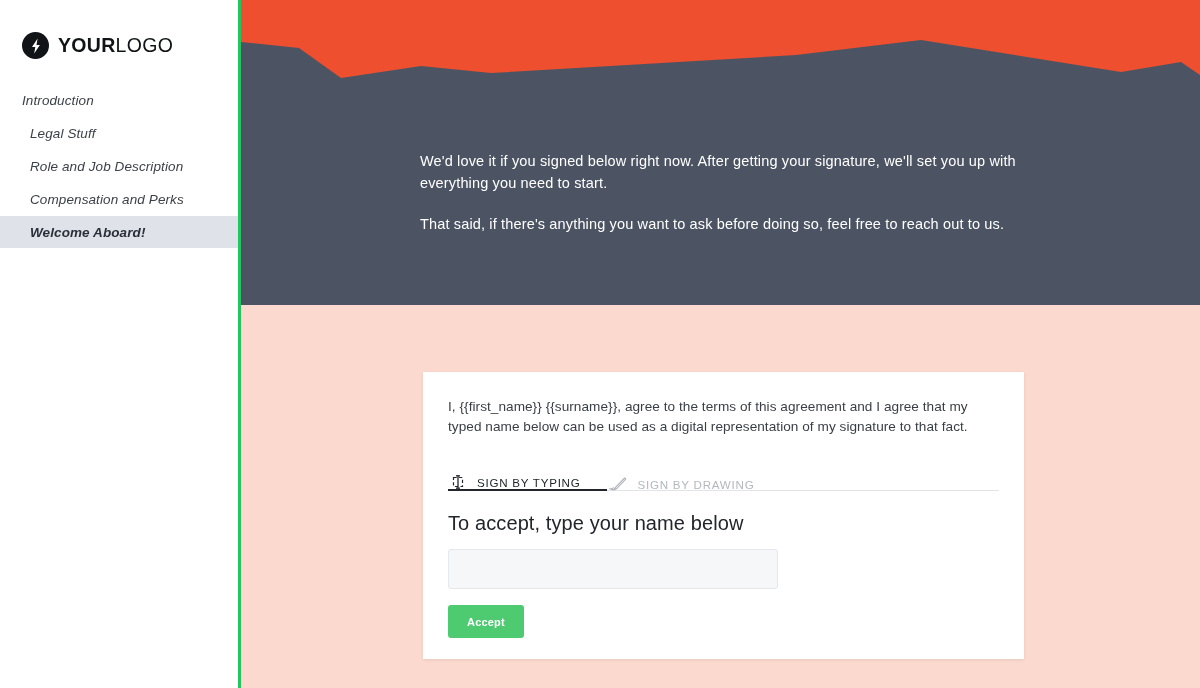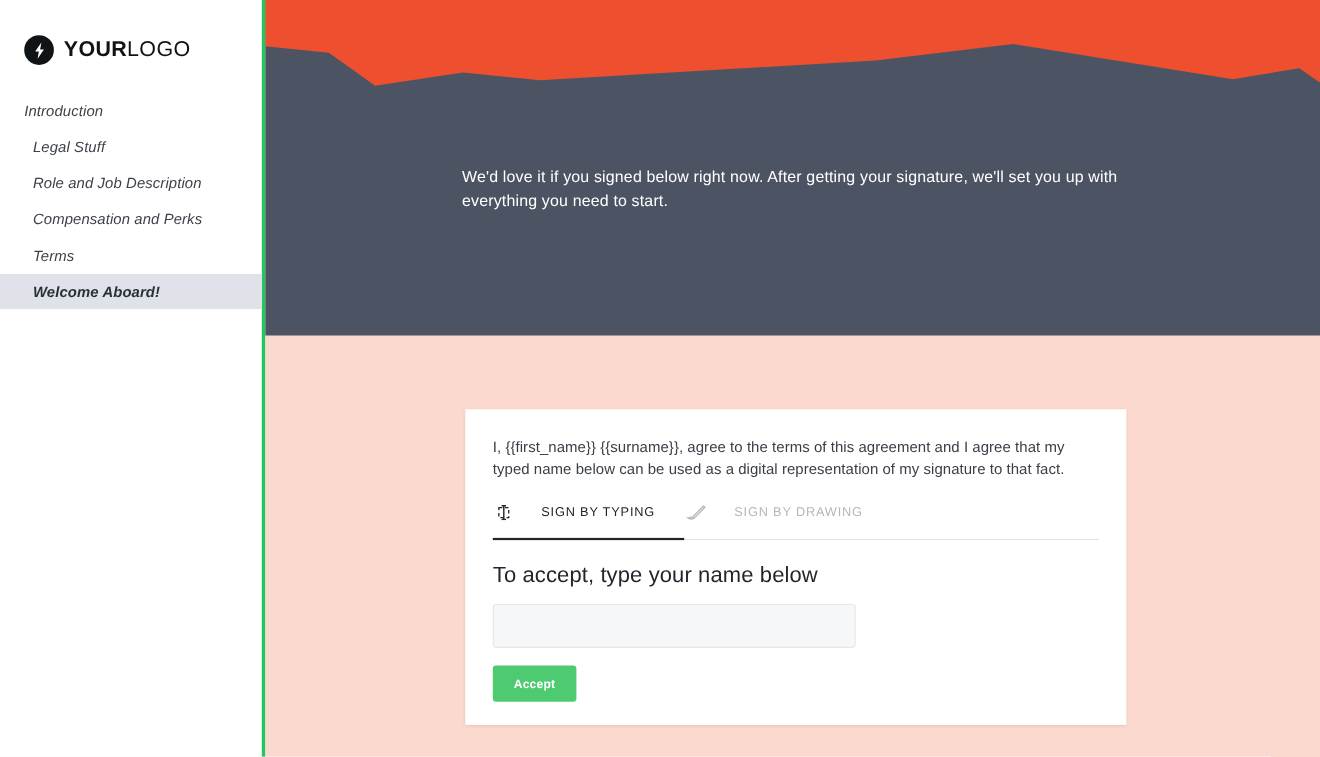--- a/index.html
+++ b/index.html
@@ -161,22 +161,22 @@
   .tabs {
     margin-top: 21px;
     display: flex;
     align-items: flex-end;
     border-bottom: 1px solid #e2e4e8;
     height: 33px;
   }
 
   .tab {
     display: flex;
-    align-items: flex-start;
-    gap: 26px;
+    align-items: flex-end;
+    gap: 11px;
     height: 32px;
     padding: 0 14px 0 2px;
     font-size: 11.6px;
     letter-spacing: 0.75px;
     color: #b3b7bd;
     cursor: pointer;
     position: relative;
     margin-bottom: -1px;
     white-space: nowrap;
   }
@@ -255,39 +255,37 @@
       </div>
       <div class="nav-item">
         <span>Legal Stuff</span>
       </div>
       <div class="nav-item">
         <span>Role and Job Description</span>
       </div>
       <div class="nav-item">
         <span>Compensation and Perks</span>
       </div>
-      <div class="nav-item">
-        <span>Terms</span>
-      </div>
       <div class="nav-item active">
         <span>Welcome Aboard!</span>
       </div>
     </nav>
 
   </aside>
 
   <main class="content">
 
     <div class="hero">
       <svg class="zigzag" viewBox="0 0 959 90" preserveAspectRatio="none">
         <polygon fill="#ee4f2e" points="0,0 959,0 959,75 940,62 880,72 680,40 555,55 250,73 180,66 100,78 58,48 0,42"></polygon>
       </svg>
 
       <div class="hero-copy">
         <p>We'd love it if you signed below right now. After getting your signature, we'll set you up with everything you need to start.</p>
+        <p>That said, if there's anything you want to ask before doing so, feel free to reach out to us.</p>
       </div>
     </div>
 
     <section class="card">
       <div class="card-inner">
 
         <p class="consent">I, {{first_name}} {{surname}}, agree to the terms of this agreement and I agree that my typed name below can be used as a digital representation of my signature to that fact.</p>
 
         <div class="tabs">
 

